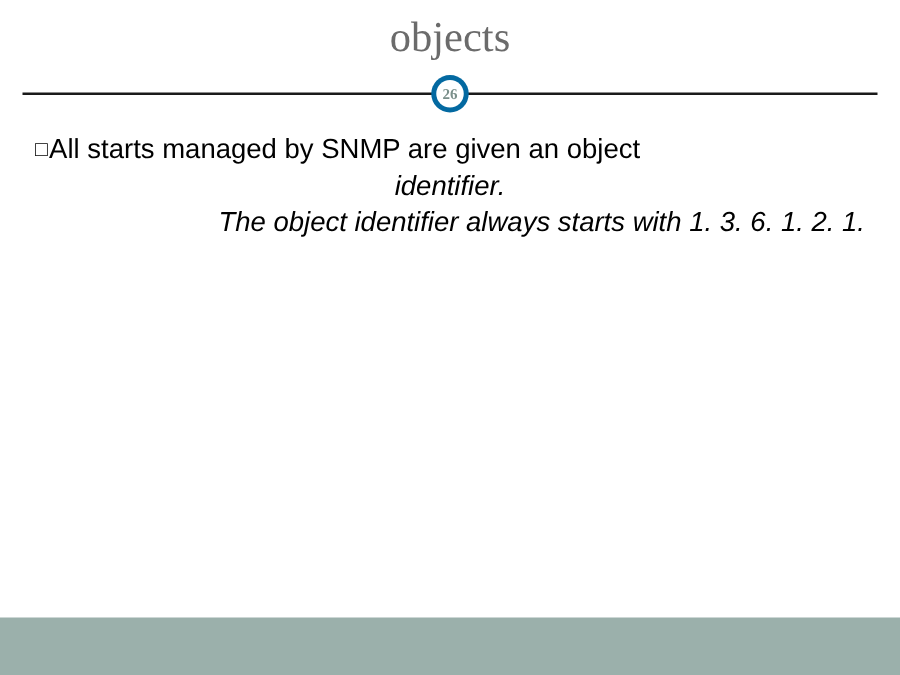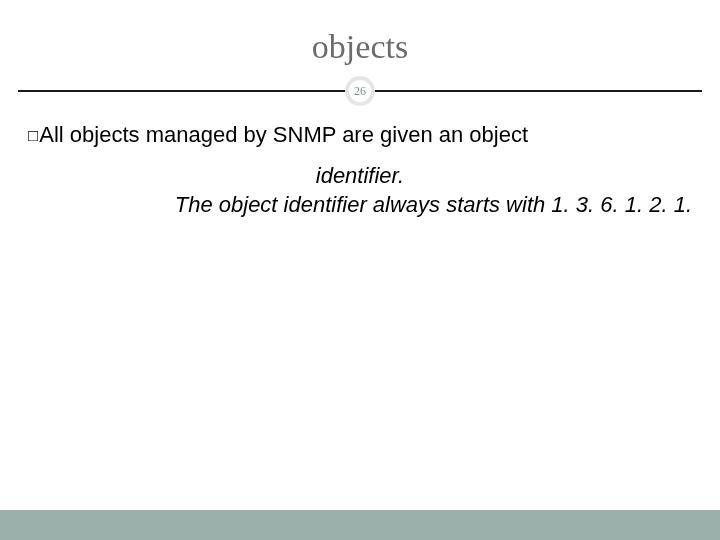--- a/index.html
+++ b/index.html
@@ -17,21 +17,20 @@
   }
   .title {
     width: 100%;
     text-align: center;
     font-family: Georgia, "Times New Roman", serif;
     font-size: 34px;
     font-weight: 400;
     color: #6b6b6b;
     padding-top: 12px;
     padding-bottom: 10px;
-    margin-top: 16px;
   }
   .divider-row {
     position: relative;
     width: 100%;
     height: 30px;
   }
   .hline {
     position: absolute;
     top: 14px;
     left: 18px;
@@ -40,24 +39,25 @@
     background: #1a1a1a;
   }
   .badge-outer {
     position: absolute;
     left: 50%;
     top: 50%;
     transform: translate(-50%, -50%);
     width: 30px;
     height: 30px;
     border-radius: 50%;
-    background: #e5e5e5;
+    background: #0369a1;
     display: flex;
     align-items: center;
     justify-content: center;
+    font-weight: bold;
   }
   .badge-inner {
     width: 22px;
     height: 22px;
     border-radius: 50%;
     background: #ffffff;
     display: flex;
     align-items: center;
     justify-content: center;
     font-family: Georgia, "Times New Roman", serif;
@@ -78,21 +78,20 @@
   .bullet-marker {
     font-family: Arial, sans-serif;
     font-size: 17px;
     display: inline-block;
     vertical-align: 1px;
     margin-right: 1px;
   }
   .line2 {
     text-align: center;
     font-style: italic;
-    margin-top: 11px;
   }
   .line3 {
     text-align: right;
     font-style: italic;
   }
   .footer {
     position: absolute;
     left: 0;
     right: 0;
     bottom: 0;
@@ -109,21 +108,21 @@
 
   <div class="divider-row">
     <div class="hline"></div>
     <div class="badge-outer">
       <div class="badge-inner">26</div>
     </div>
   </div>
 
   <div class="content">
     <div class="line1">
-      <span class="bullet-marker">□</span><span>All objects managed by SNMP are given an object</span>
+      <span class="bullet-marker">□</span><span>All starts managed by SNMP are given an object</span>
     </div>
     <div class="line2">identifier.</div>
     <div class="line3">The object identifier always starts with 1. 3. 6. 1. 2. 1.</div>
   </div>
 
   <div class="footer"></div>
 
 </div>
 
 </body></html>

